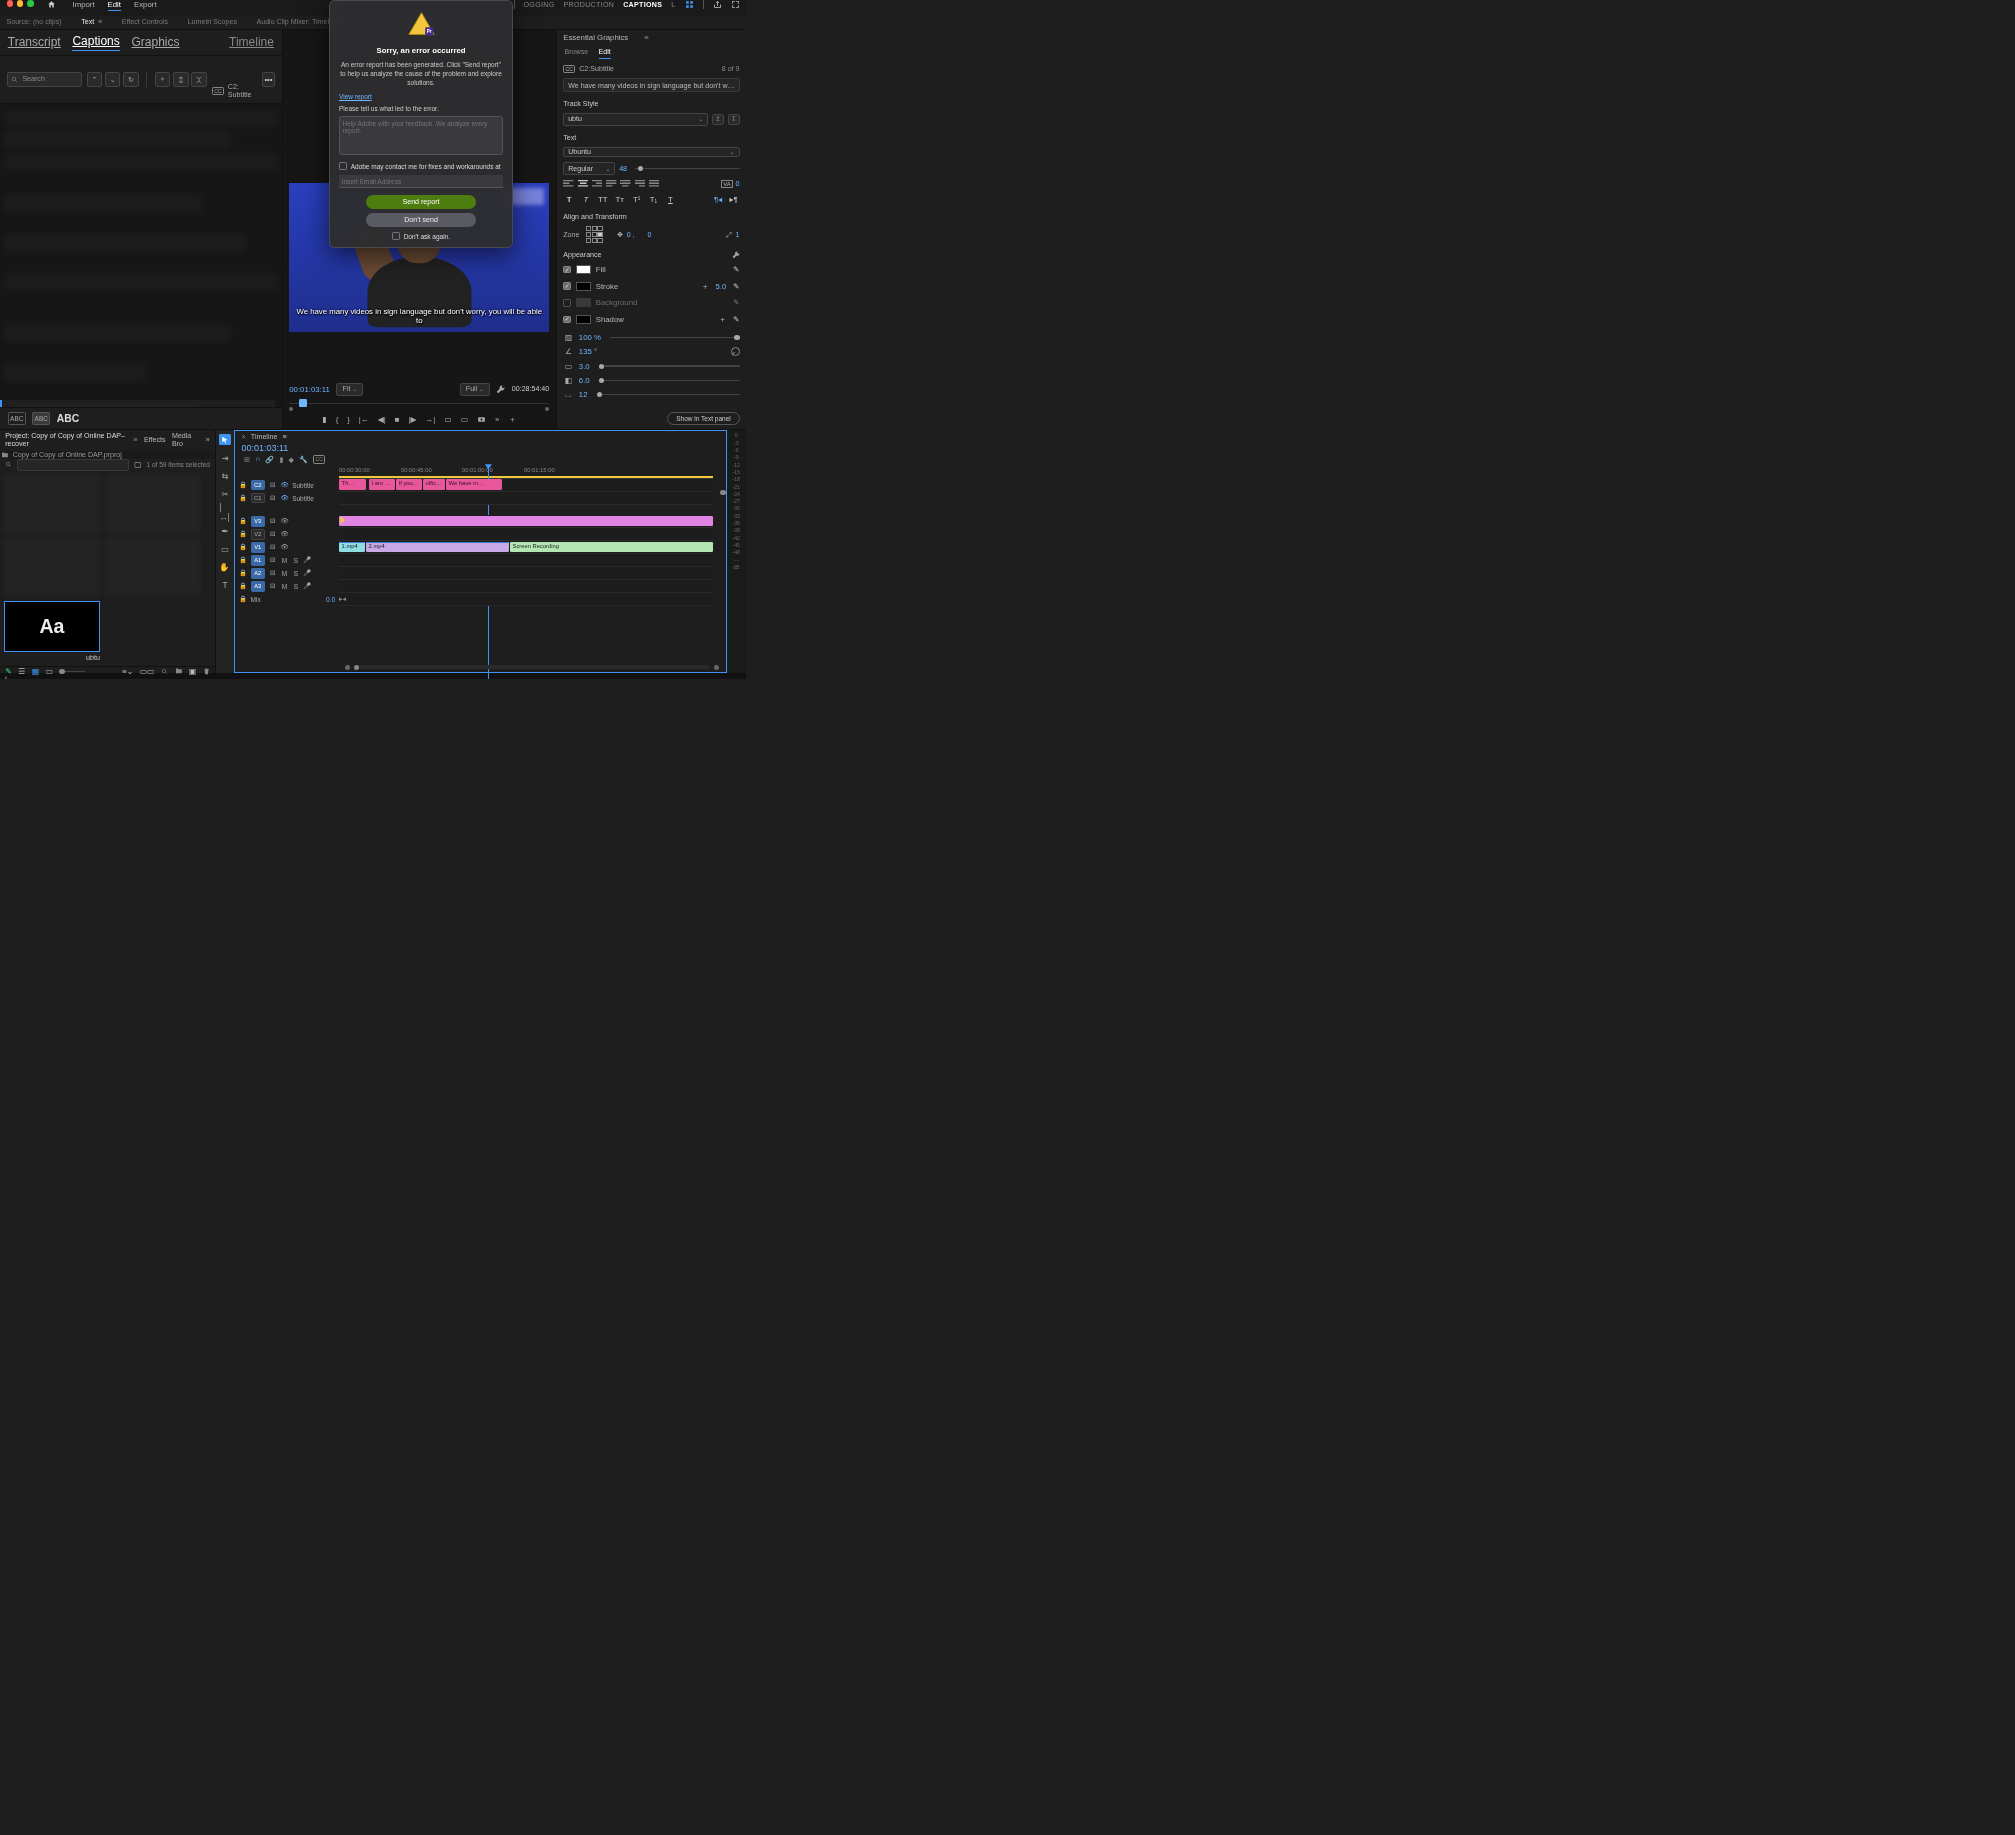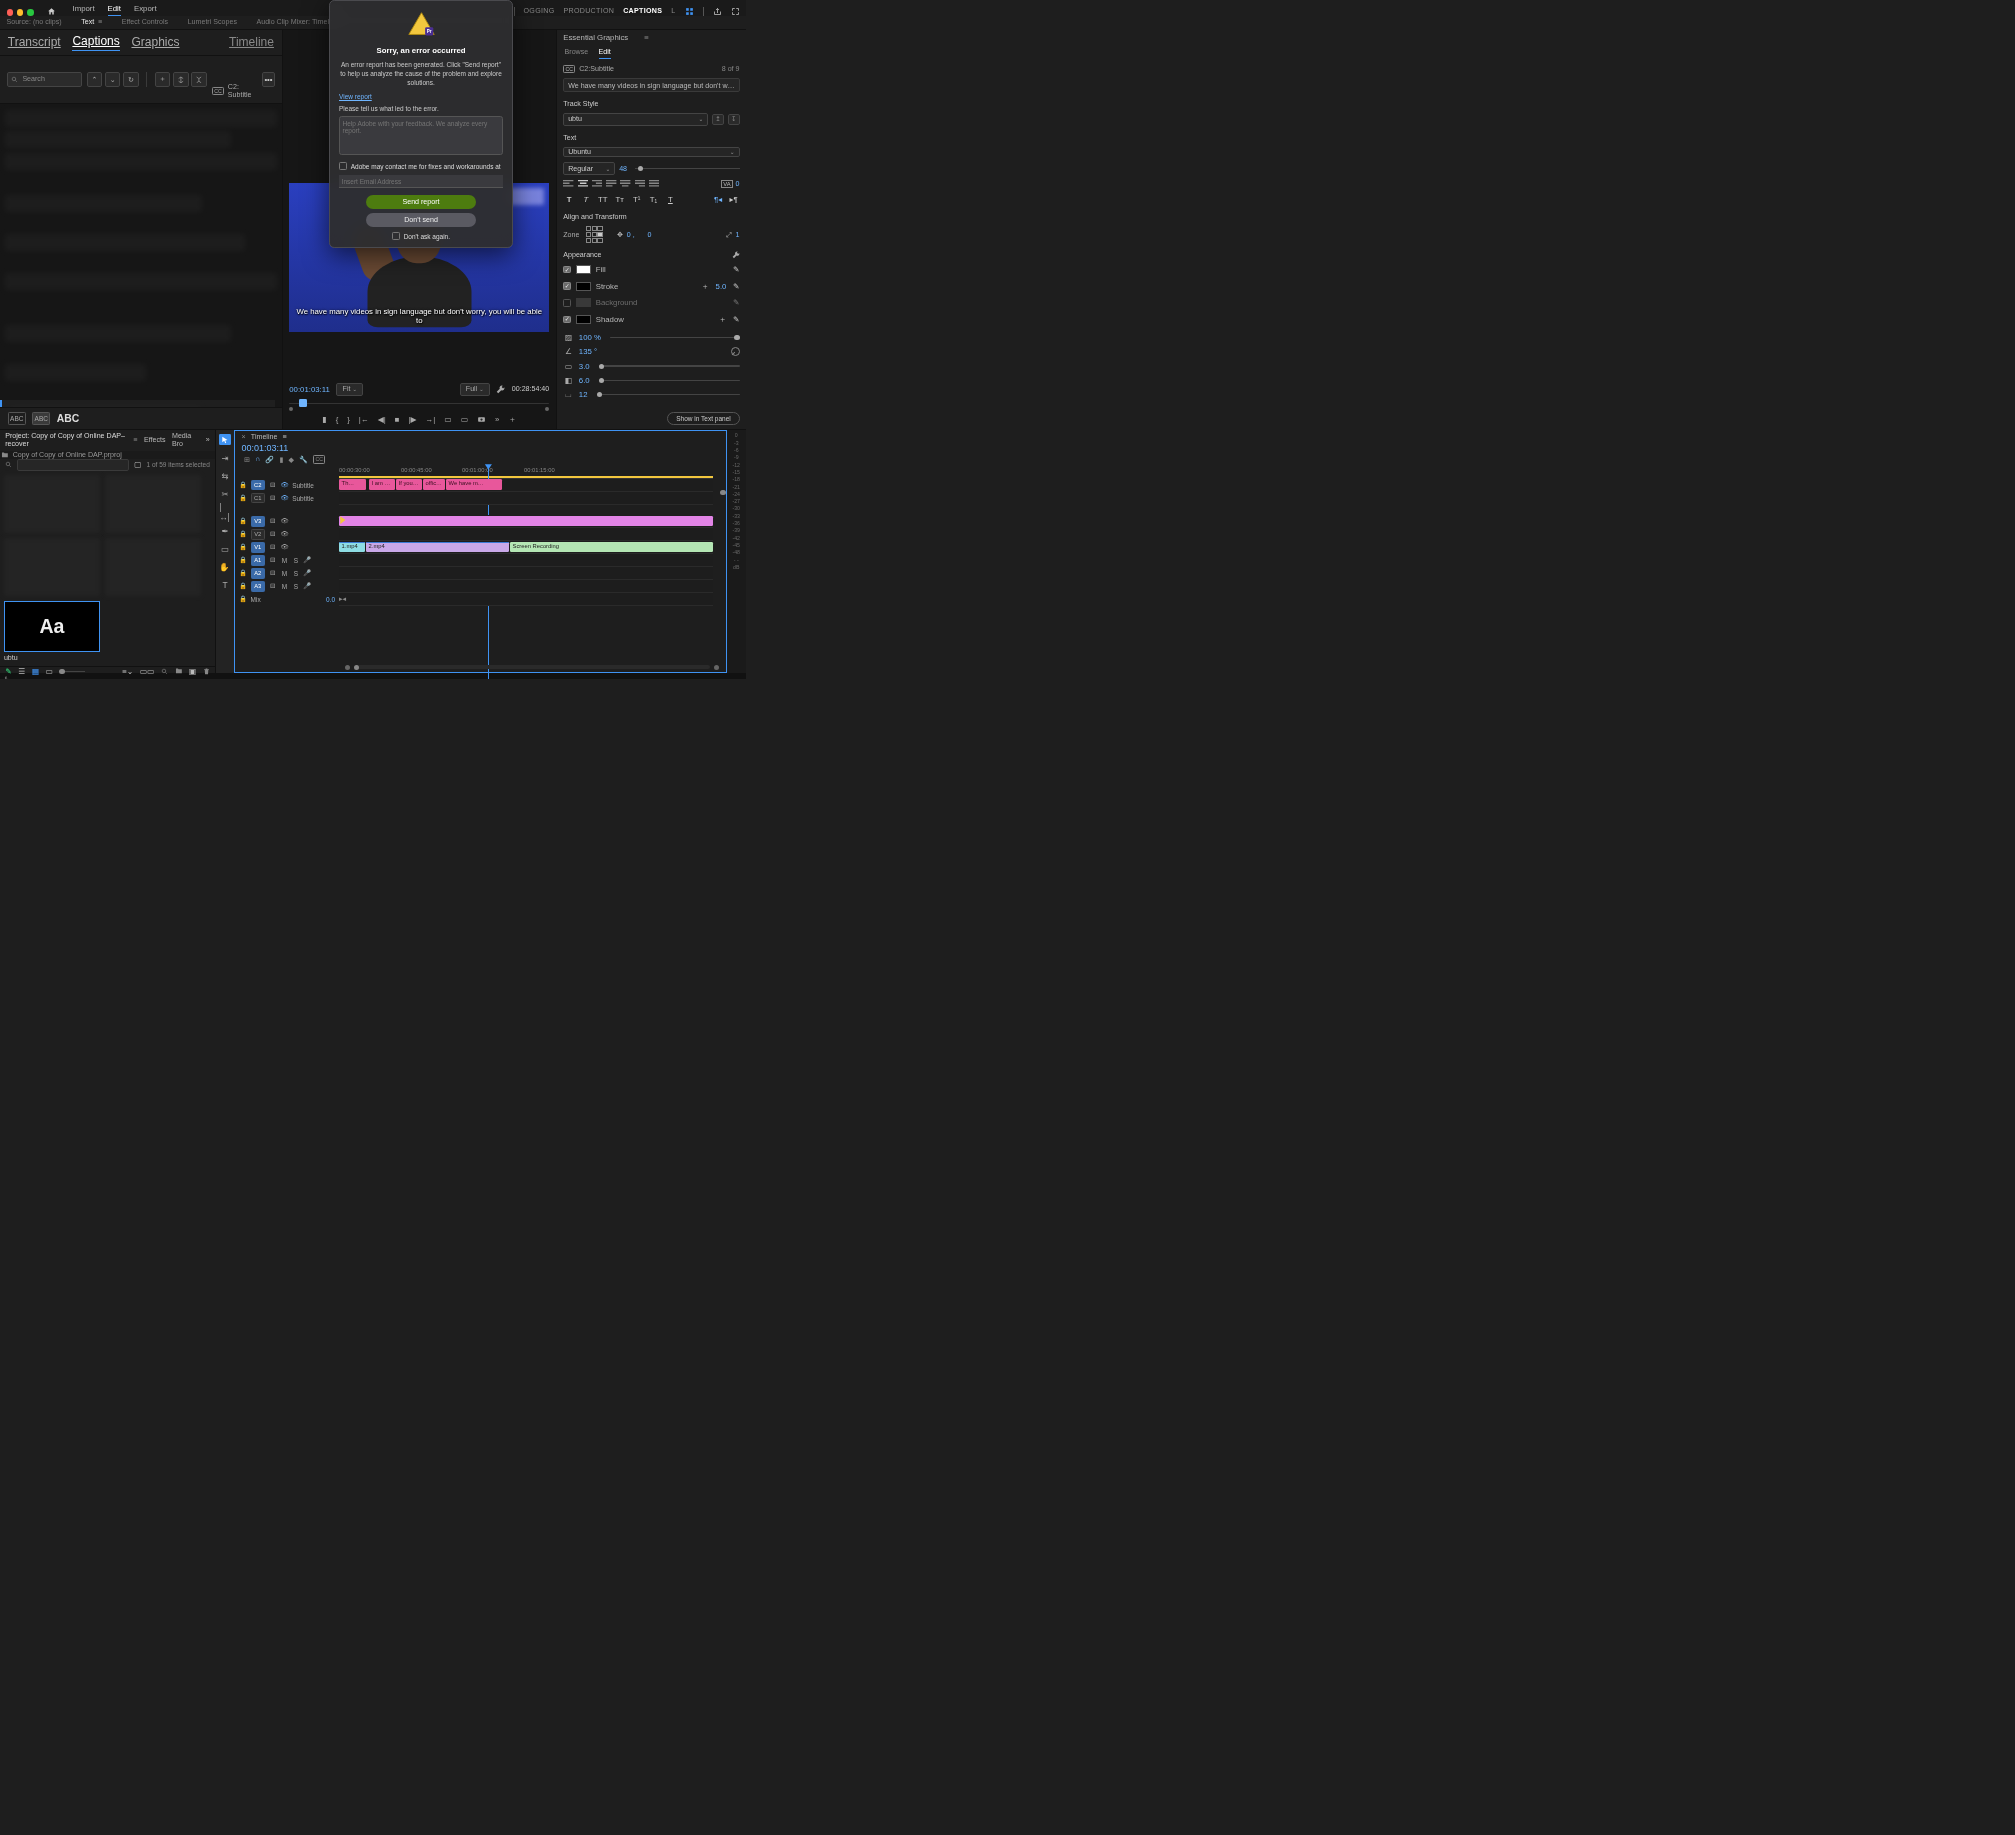--- a/index.html
+++ b/index.html
@@ -3,21 +3,21 @@
 <meta charset="utf-8">
 <style>
   :root{
     --bg:#1e1e1e; --bg2:#232323; --bg3:#2a2a2a; --bg4:#303030;
     --border:#3a3a3a; --text:#b8b8b8; --text-dim:#7a7a7a; --text-bright:#e8e8e8;
     --accent:#3f93f3; --pink:#e8579b; --blue:#3a7bd5; --magenta:#e95eda;
     --yellow:#f2c73e; --cyan:#8edde4; --green:#7ed17e;
   }
   *{box-sizing:border-box;font-family:-apple-system,Helvetica,Arial,sans-serif;}
   body{margin:0;background:var(--bg);color:var(--text);font-size:7.8px;overflow:hidden;width:746px;height:679px;position:relative;}
-  .titlebar{height:15.6px;display:flex;align-items:flex-end;padding:0 6.5px;background:#1a1a1a;gap:9px;}
+  .titlebar{height:15.6px;display:flex;align-items:flex-start;padding:0 6.5px;background:#1a1a1a;gap:9px;}
   .traffic{display:flex;gap:3.9px;}
   .dot{width:6.5px;height:6.5px;border-radius:50%;}
   .dot.r{background:#ff5f57;} .dot.y{background:#febc2e;} .dot.g{background:#28c840;}
   .titlebar .home{color:#ccc;font-size:9px;margin-left:3.9px;}
   .titlebar .nav{display:flex;gap:13px;margin-left:7.8px;}
   .titlebar .nav span{color:var(--text);font-size:7.8px;}
   .titlebar .nav .sel{color:#fff;border-bottom:1.3px solid var(--accent);padding-bottom:1.3px;}
   .titlebar .center{margin-left:auto;color:#888;}
   .titlebar .right{margin-left:auto;display:flex;align-items:center;gap:9px;}
   .titlebar .right .ws{color:#888;font-size:7.1px;letter-spacing:0.3px;}
@@ -95,21 +95,21 @@
   .bottom-area{display:flex;height:244px;border-top:0.6px solid #111;}
   .proj-panel{width:216px;display:flex;flex-direction:column;border-right:0.6px solid #111;}
   .proj-tabs{display:flex;gap:6.5px;padding:2.6px 5.2px;align-items:center;font-size:7.1px;}
   .proj-tabs .sel{color:#ddd;}
   .proj-tabs .menu{color:#888;}
   .proj-tabs .more{margin-left:auto;}
   .proj-path{height:14.3px;display:flex;align-items:center;gap:3.9px;padding:0 1px;background:#1a1a1a;color:#999;font-size:7.1px;}
   .proj-search{height:15.6px;display:flex;align-items:center;padding:0 5.2px;gap:5.2px;}
   .proj-search .q{flex:1;height:11.7px;background:#262626;border:0.6px solid #3a3a3a;border-radius:1.9px;}
   .proj-search .info{margin-left:auto;color:#888;font-size:6.5px;}
-  .bins{flex:1;padding:3.9px;display:flex;flex-wrap:wrap;gap:5.2px;align-content:flex-start;}
+  .bins{flex:1;padding:3.9px;display:flex;flex-wrap:wrap;gap:5.2px;align-content:flex-start;text-align:right;}
   .bin{width:96px;height:58px;background:#2a2a2a;border-radius:1.9px;filter:blur(1.9px);opacity:.5;}
   .aa-item{width:96px;}
   .aa-thumb{height:51px;background:#000;border:0.6px solid var(--accent);display:flex;align-items:center;justify-content:center;color:#eee;font-size:19.5px;font-weight:600;}
   .aa-label{font-size:7.1px;color:#ccc;margin-top:1.9px;}
   .proj-footer{height:17px;display:flex;align-items:center;gap:6.5px;padding:0 5.2px;border-top:0.6px solid #111;color:#888;}
   .proj-footer .pen{color:#31d67a;}
   .tool-col{width:18px;background:#232323;display:flex;flex-direction:column;align-items:center;padding:3.9px 0;gap:6.5px;}
   .tool-col .tool{width:11.7px;height:11.7px;display:flex;align-items:center;justify-content:center;color:#aaa;font-size:8.4px;}
   .tool-col .tool.sel{background:var(--accent);color:#fff;border-radius:1.3px;padding:1.3px;}
   .timeline-panel{flex:1;display:flex;flex-direction:column;border:0.6px solid var(--accent);}

